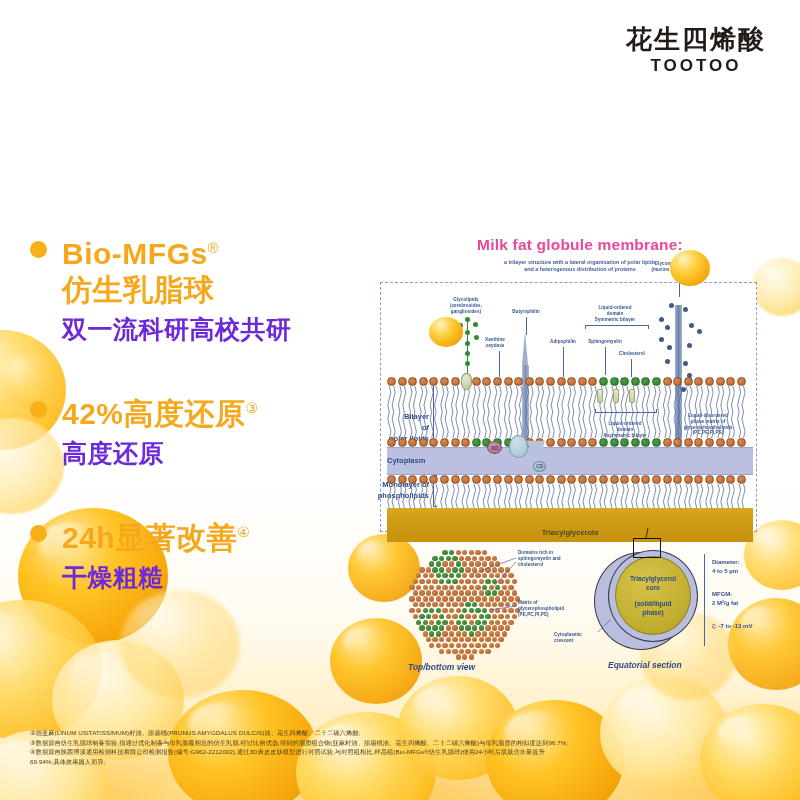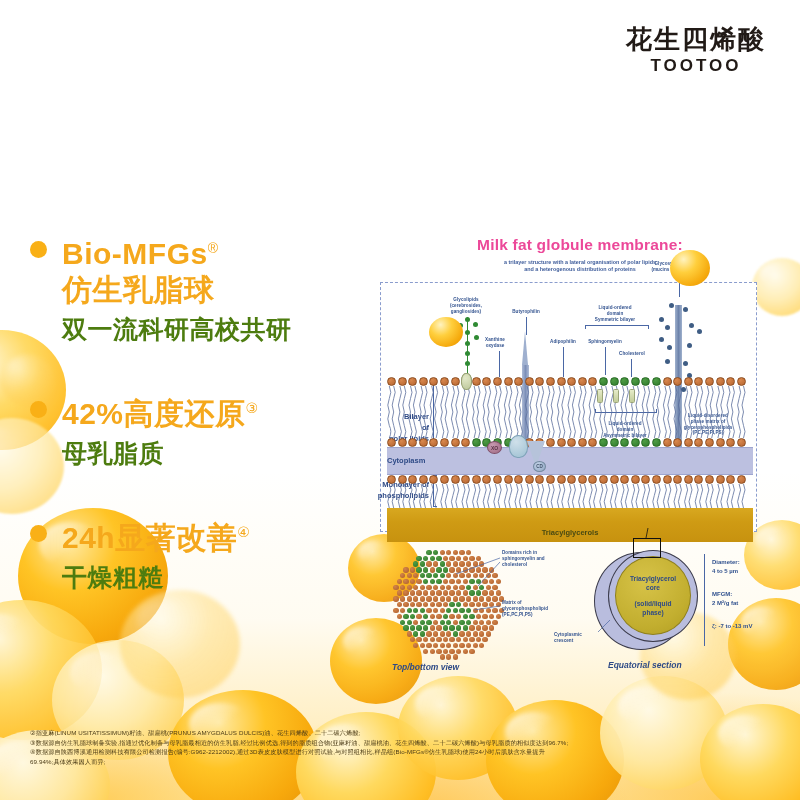--- a/index.html
+++ b/index.html
@@ -56,21 +56,21 @@
   }
   .feat .big{
     font-size:30px;line-height:36px;color:#f5a81c;font-weight:bold;letter-spacing:.5px;
     white-space:nowrap;
   }
   .feat .big .sup{font-size:14px;vertical-align:super;font-weight:normal;}
   .feat .big2{
     font-size:30px;line-height:36px;color:#f5a81c;font-weight:bold;letter-spacing:.5px;
   }
   .feat .sub{
-    font-size:25px;line-height:34px;color:#4d7c0f;font-weight:bold;letter-spacing:.5px;
+    font-size:25px;line-height:34px;color:#6d28d9;font-weight:bold;letter-spacing:.5px;
     margin-top:4px;
   }
 
   
   .diagram{position:absolute;left:370px;top:228px;width:420px;height:450px;z-index:6;}
   .dg-title{
     text-align:center;color:#ec4899;font-size:15.5px;font-weight:bold;letter-spacing:.2px;
     margin-top:8px;
   }
   .dg-sub{
@@ -160,21 +160,21 @@
     position:absolute;width:9px;height:14px;border-radius:48%;
     background:radial-gradient(circle at 35% 28%,#e4ecc8,#bcc99a);border:.7px solid #97a176;
   }
 
   .blob{
     position:absolute;border-radius:50%;
     background:radial-gradient(circle at 34% 26%,#fff3c0 0%,#ffcf3d 35%,#f5a90c 72%,#e08f04 100%);
   }
 
   
-  .tbview{position:absolute;left:12px;top:312px;width:190px;height:136px;}
+  .tbview{position:absolute;left:28px;top:312px;width:190px;height:136px;}
   .circ{position:absolute;left:6px;top:2px;width:116px;height:116px;border-radius:50%;}
   .dotp{position:absolute;width:5.4px;height:5.4px;border-radius:50%;
         background:radial-gradient(circle at 34% 30%,#d2834a,#ad5f2b);}
   .dotg{position:absolute;width:5.4px;height:5.4px;border-radius:50%;
         background:radial-gradient(circle at 34% 30%,#4f9c45,#2d762a);}
   .cap{position:absolute;color:#2e4a86;font-size:8.5px;font-style:italic;font-weight:bold;}
 
   
   .eqview{position:absolute;left:206px;top:300px;width:200px;height:150px;}
   .outer-cell{
@@ -253,21 +253,21 @@
       </div>
       <div class="big2">仿生乳脂球</div>
       <div class="sub">双一流科研高校共研</div>
     </div>
 
     <div class="feat" style="margin-bottom:44px;">
       <span class="bullet"></span>
       <div class="big">
         <span>42%高度还原</span><span class="sup">③</span>
       </div>
-      <div class="sub">母乳脂质</div>
+      <div class="sub">高度还原</div>
     </div>
 
     <div class="feat">
       <span class="bullet"></span>
       <div class="big">
         <span>24h显著改善</span><span class="sup">④</span>
       </div>
       <div class="sub">干燥粗糙</div>
     </div>
 

